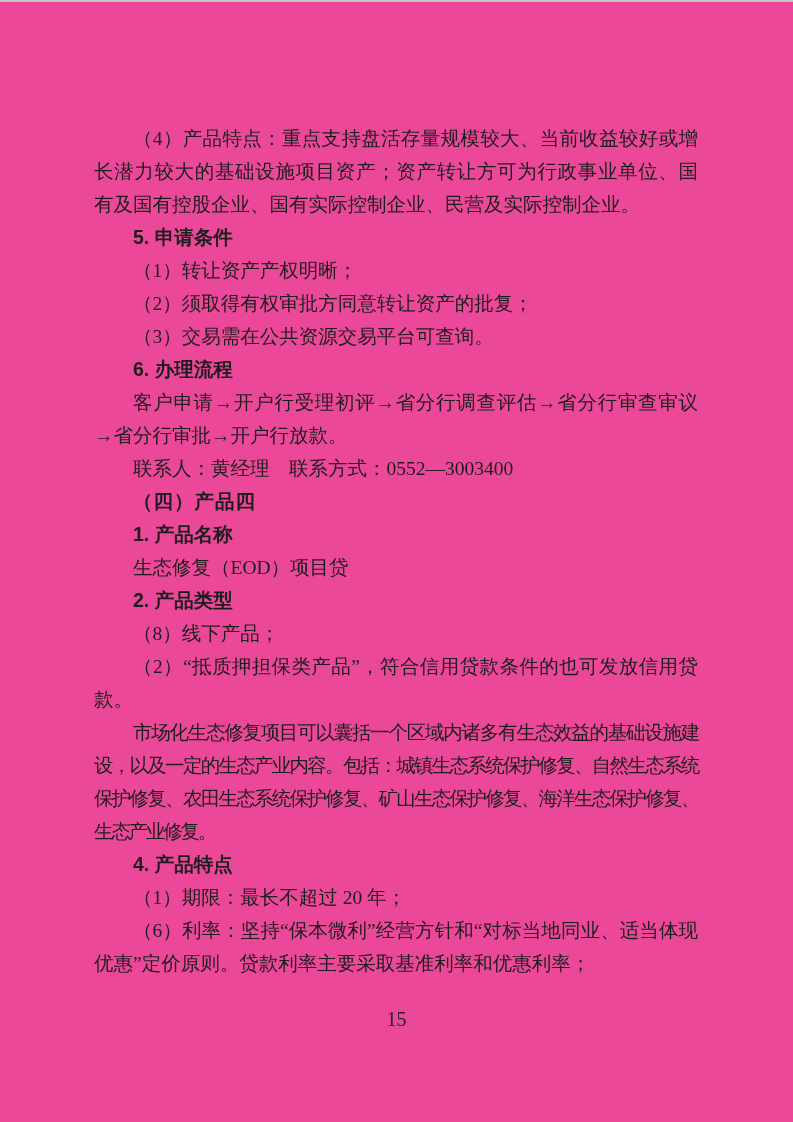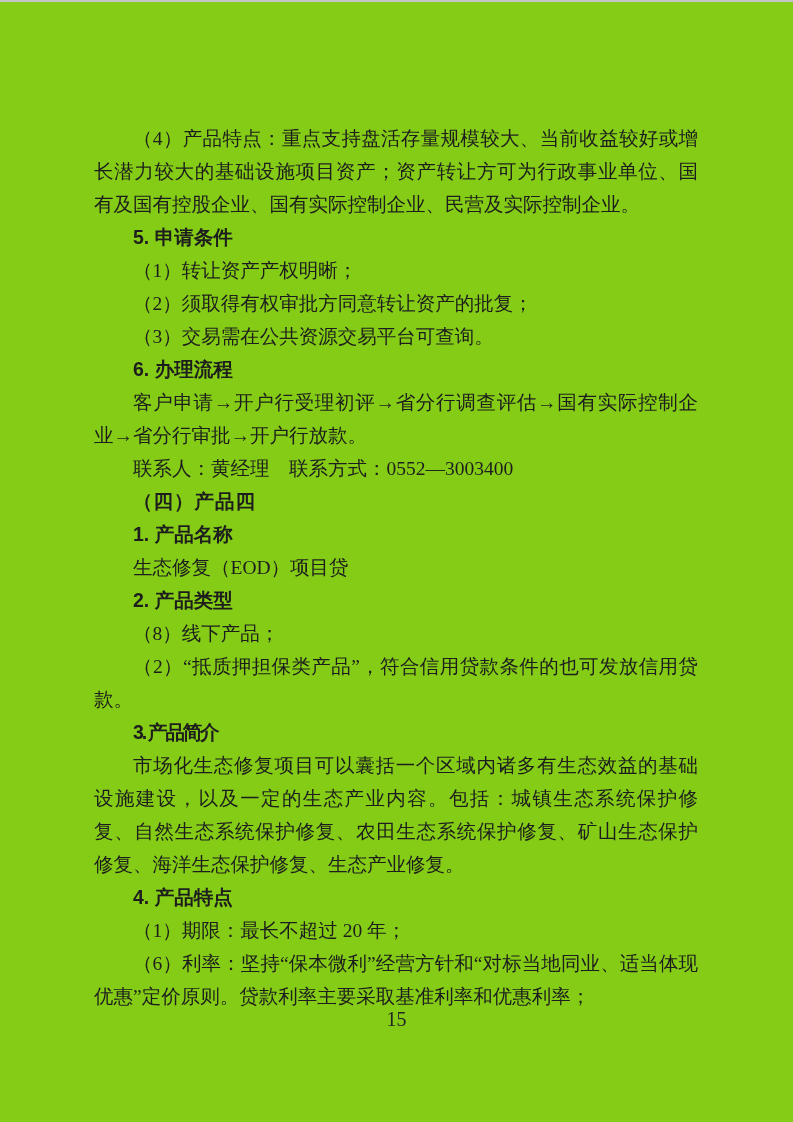--- a/index.html
+++ b/index.html
@@ -4,21 +4,21 @@
 <style>
   html, body {
     margin: 0;
     padding: 0;
     background: #ffffff;
   }
   .page {
     position: relative;
     width: 793px;
     height: 1122px;
-    background: #84cc16;
+    background: #ec4899;
     border-top: 2px solid #c4c4c4;
     box-sizing: border-box;
     overflow: hidden;
     font-family: "Liberation Serif", "DejaVu Serif", serif;
     color: #1d1d1d;
   }
   .doc {
     position: absolute;
     left: 94px;
     top: 120px;
@@ -67,28 +67,27 @@
 <body>
 
 <div class="page">
   <div class="doc" id="doc-blocks">
       <div class="p">（4）产品特点：重点支持盘活存量规模较大、当前收益较好或增长潜力较大的基础设施项目资产；资产转让方可为行政事业单位、国有及国有控股企业、国有实际控制企业、民营及实际控制企业。</div>
       <div class="h">5. 申请条件</div>
       <div class="p">（1）转让资产产权明晰；</div>
       <div class="p">（2）须取得有权审批方同意转让资产的批复；</div>
       <div class="p">（3）交易需在公共资源交易平台可查询。</div>
       <div class="h">6. 办理流程</div>
-      <div class="p">客户申请→开户行受理初评→省分行调查评估→国有实际控制企业→省分行审批→开户行放款。</div>
+      <div class="p">客户申请→开户行受理初评→省分行调查评估→省分行审查审议→省分行审批→开户行放款。</div>
       <div class="p">联系人：黄经理　联系方式：0552—3003400</div>
       <div class="hk">（四）产品四</div>
       <div class="h">1. 产品名称</div>
       <div class="p">生态修复（EOD）项目贷</div>
       <div class="h">2. 产品类型</div>
       <div class="p">（8）线下产品；</div>
       <div class="p">（2）“抵质押担保类产品”，符合信用贷款条件的也可发放信用贷款。</div>
-      <div class="h">3. 产品简介</div>
       <div class="p">市场化生态修复项目可以囊括一个区域内诸多有生态效益的基础设施建设，以及一定的生态产业内容。包括：城镇生态系统保护修复、自然生态系统保护修复、农田生态系统保护修复、矿山生态保护修复、海洋生态保护修复、生态产业修复。</div>
       <div class="h">4. 产品特点</div>
       <div class="p">（1）期限：最长不超过 20 年；</div>
       <div class="p">（6）利率：坚持“保本微利”经营方针和“对标当地同业、适当体现优惠”定价原则。贷款利率主要采取基准利率和优惠利率；</div>
     </div>
   <div class="footer">15</div>
 </div>
 
 </body></html>

